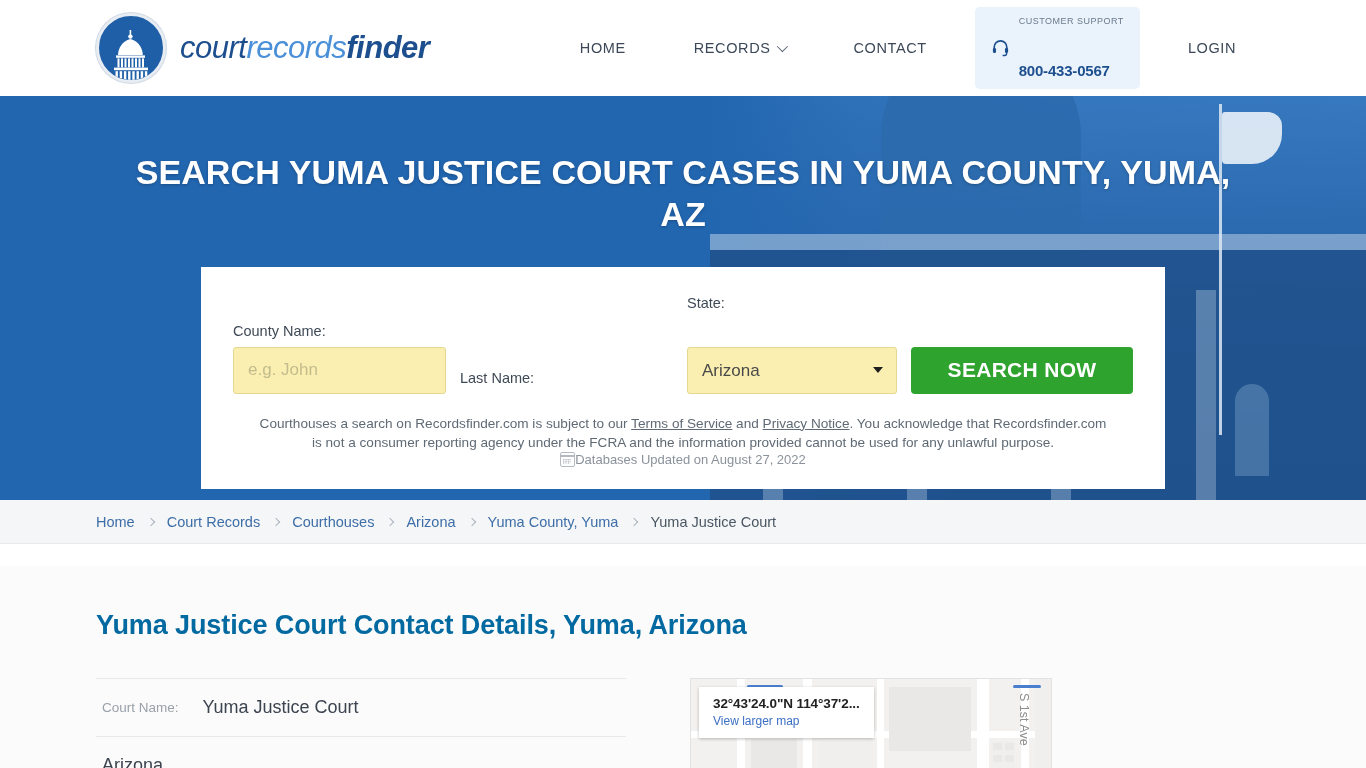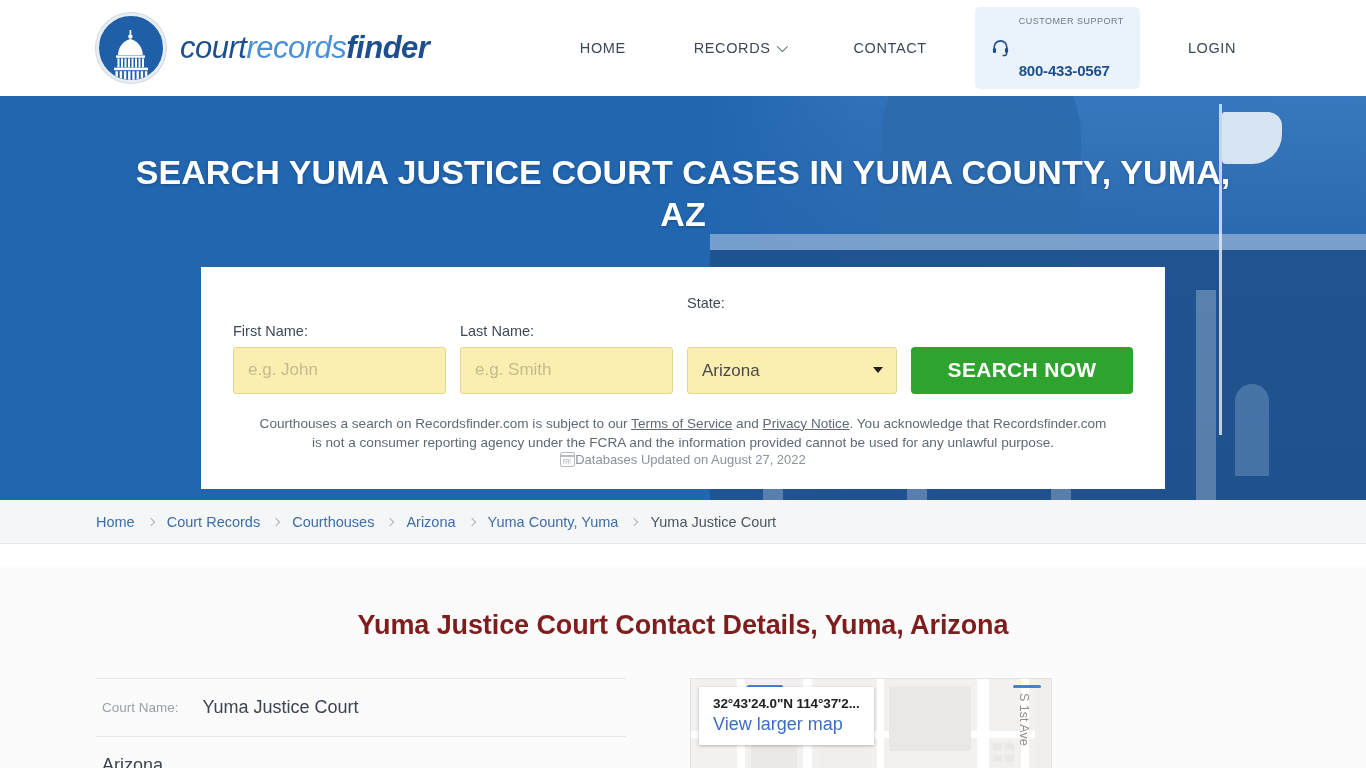--- a/index.html
+++ b/index.html
@@ -267,22 +267,22 @@
     margin: 0 13px;
   }
 
   
   .main {
     background: #fbfbfb;
     height: 224px;
     padding: 0 96px;
   }
   .sec-title {
-    text-align: center;
-    color: #7f1d1d;
+    text-align: left;
+    color: #0369a1;
     font-size: 27px;
     font-weight: 700;
     padding-top: 44px;
     letter-spacing: -0.1px;
   }
   .content-row {
     display: flex;
     margin-top: 37px;
     gap: 64px;
   }
@@ -318,21 +318,21 @@
     transform: rotate(90deg); transform-origin: left top;
   }
   .map-card {
     position: absolute; left: 8px; top: 8px;
     background: #ffffff;
     padding: 9px 14px 10px 14px;
     box-shadow: 0 1px 3px rgba(0,0,0,.25);
     z-index: 6;
   }
   .map-coord { font-size: 13.5px; color: #222; font-weight: 700; letter-spacing: -0.1px; }
-  .map-link { font-size: 18px; color: #3b6fc4; margin-top: 3px; cursor: pointer; }
+  .map-link { font-size: 12px; color: #3b6fc4; margin-top: 3px; cursor: pointer; }
   .blue-seg { position: absolute; background: #4a7fd0; height: 3px; border-radius: 2px; z-index: 4; }
 </style>
 </head>
 <body>
 
 <div class="header">
   <div class="logo-wrap">
     <div class="logo-badge">
       <svg width="48" height="52" viewBox="0 0 48 52" aria-hidden="true">
         <g fill="#ffffff">
@@ -417,26 +417,25 @@
     <div class="win" style="left:36%"></div>
     <div class="win" style="left:58%"></div>
     <div class="win" style="left:80%"></div>
   </div>
 
   <h1 class="hero-title">SEARCH YUMA JUSTICE COURT CASES IN YUMA COUNTY, YUMA, AZ</h1>
 
   <div class="search-card">
     <div class="fields">
       <div class="field fn">
-        <label class="flabel">First Name:</label>
+        <label class="flabel">County Name:</label>
         <input class="finput" type="text" placeholder="e.g. John" style="">
       </div>
       <div class="field ln">
         <label class="flabel">Last Name:</label>
-        <input class="finput" type="text" placeholder="e.g. Smith" style="">
       </div>
       <div class="field st">
         <label class="flabel">State:</label>
         <div class="select-wrap">
           <select class="fselect">
             <option>Arizona</option>
           </select>
           <i class="sel-arrow"></i>
         </div>
       </div>

